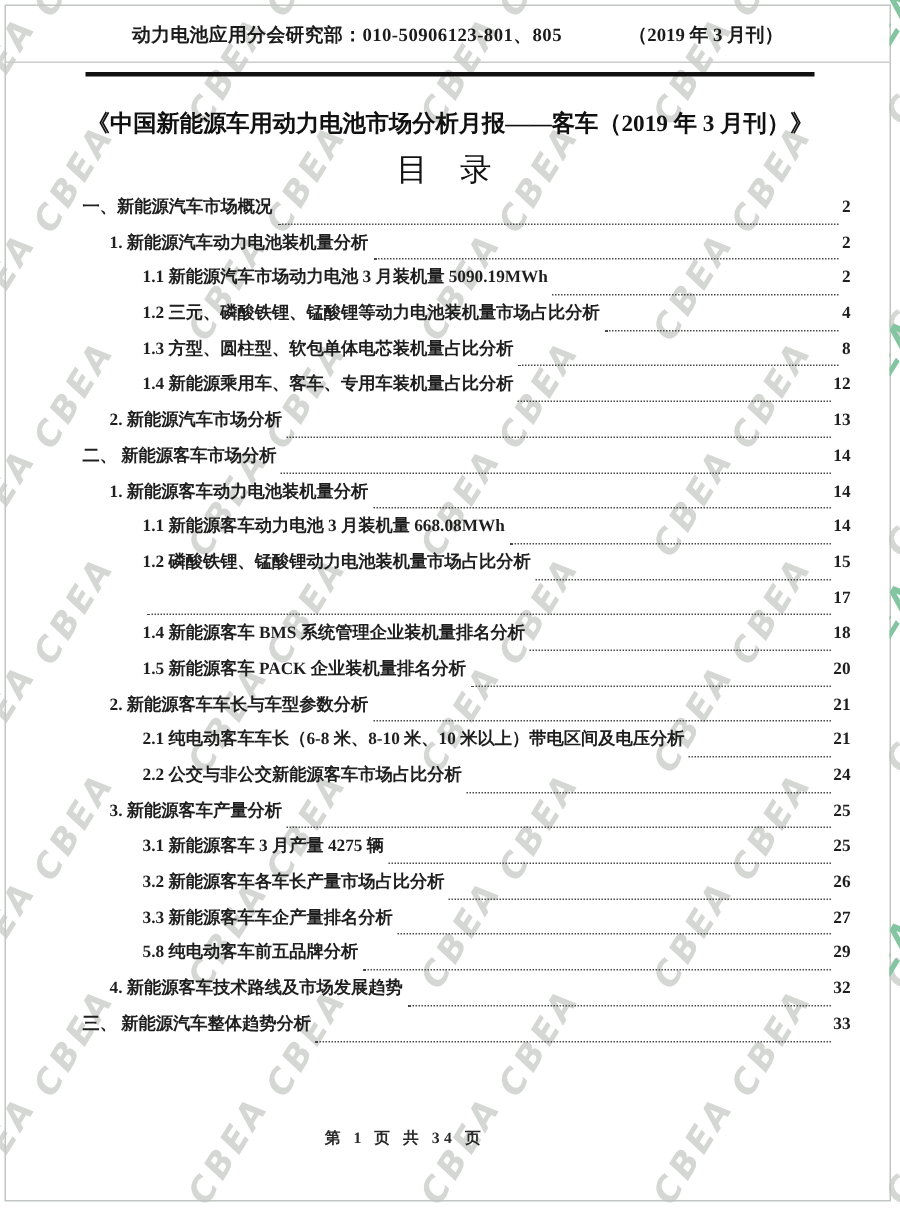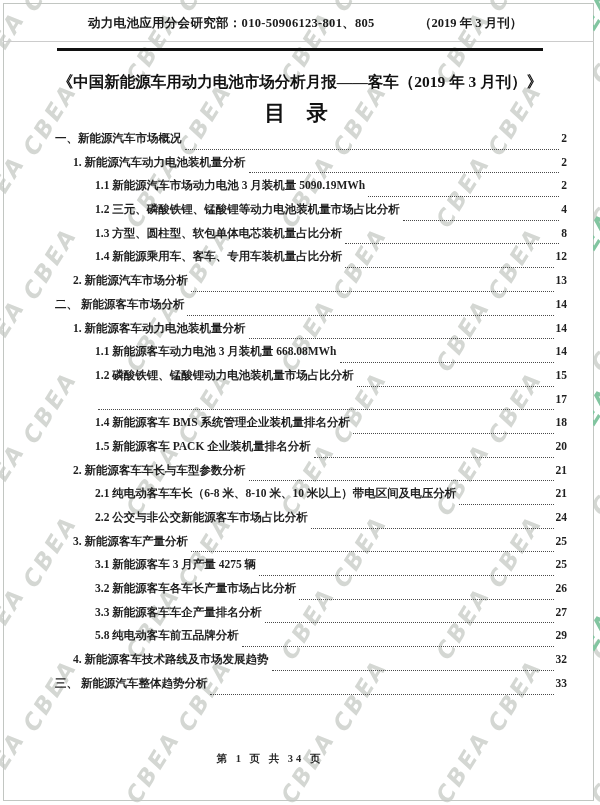--- a/index.html
+++ b/index.html
@@ -64,21 +64,21 @@
   }
   .doc-title {
     position: absolute; left: 0; top: 72px; width: 600px;
     text-align: center;
     font-size: 15.5px; font-weight: 700; color: #111111;
     letter-spacing: 0px;
   }
   .toc-heading {
     position: absolute; left: 0; top: 99px; width: 600px;
     text-align: center;
-    font-size: 21px; font-weight: 700; color: #111111;
+    font-size: 21px; font-weight: 400; color: #111111;
     letter-spacing: 8px;
   }
   .toc {
     position: absolute; left: 0; top: 132px; right: 0;
   }
   .toc-row {
     display: flex;
     height: 23.7px;
     padding-right: 33px;
     padding-bottom: 3px;

